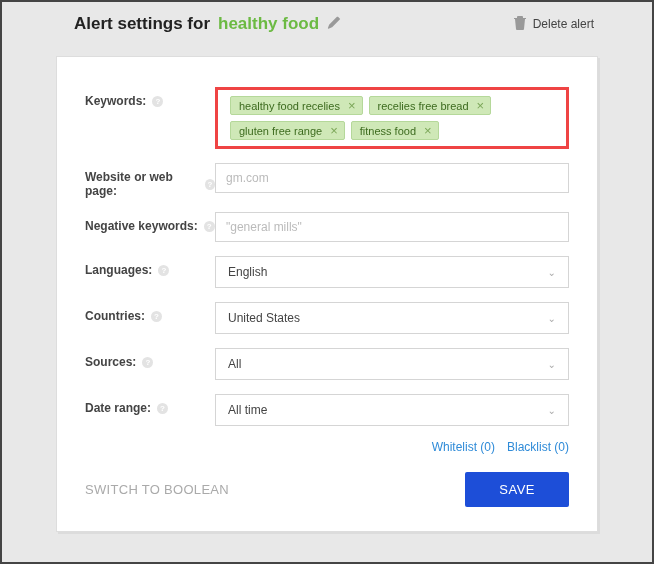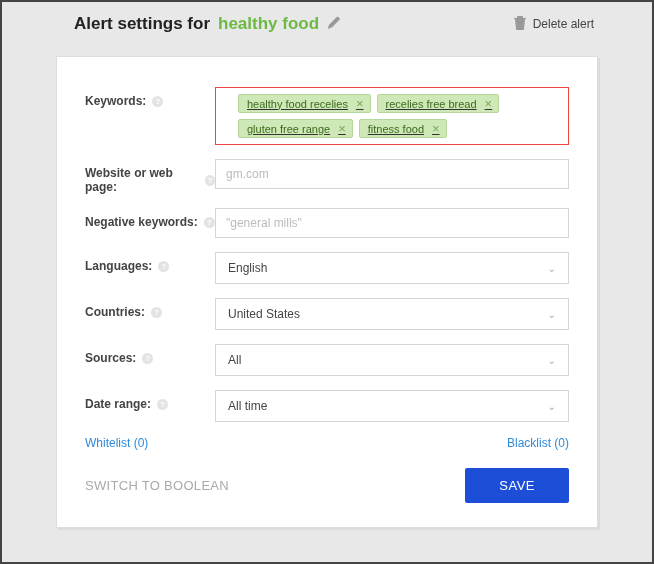--- a/index.html
+++ b/index.html
@@ -51,25 +51,24 @@
     gap: 6px;
   }
   .help-icon {
     width: 11px; height: 11px; border-radius: 50%;
     background: #e3e3e3; color: #fff; font-size: 8px;
     display: inline-flex; align-items: center; justify-content: center;
     font-weight: 700;
   }
   .field-col { flex: 1; }
   .tag-box {
-    border: 1px solid #ef4444;
-    padding: 6px 22px;
+    border: 3px solid #ef4444;
+    padding: 6px 12px;
     display: flex; flex-wrap: wrap; gap: 6px;
     min-height: 30px;
-    text-decoration: underline;
   }
   .tag {
     background: #cfe8b7;
     border: 1px solid #b5d89a;
     border-radius: 2px;
     padding: 2px 4px 2px 8px;
     font-size: 11px;
     color: #3d6b1f;
     display: inline-flex; align-items: center; gap: 6px;
   }
@@ -87,21 +86,21 @@
     border: 1px solid #d5d5d5;
     padding: 8px 12px;
     font-size: 12px;
     color: #444;
     background: #fff;
     display: flex; justify-content: space-between; align-items: center;
     cursor: pointer;
   }
   .chev { color: #aaa; font-size: 10px; }
   .links-row {
-    display: flex; justify-content: space-between; gap: 18px;
+    display: flex; justify-content: flex-end; gap: 12px;
     margin-top: 8px; margin-bottom: 18px;
   }
   .link { color: #2f8bd8; font-size: 12px; cursor: pointer; }
   .footer {
     display: flex; align-items: center; justify-content: space-between;
   }
   .switch-boolean { color: #aaa; font-size: 13px; letter-spacing: 0.3px; cursor: pointer; }
   .buttons { display: flex; align-items: center; gap: 10px; }
   .btn-cancel { color: #aaa; font-size: 13px; background: none; border: none; padding: 10px 14px; cursor: pointer; letter-spacing: 0.3px; }
   .btn-save {

